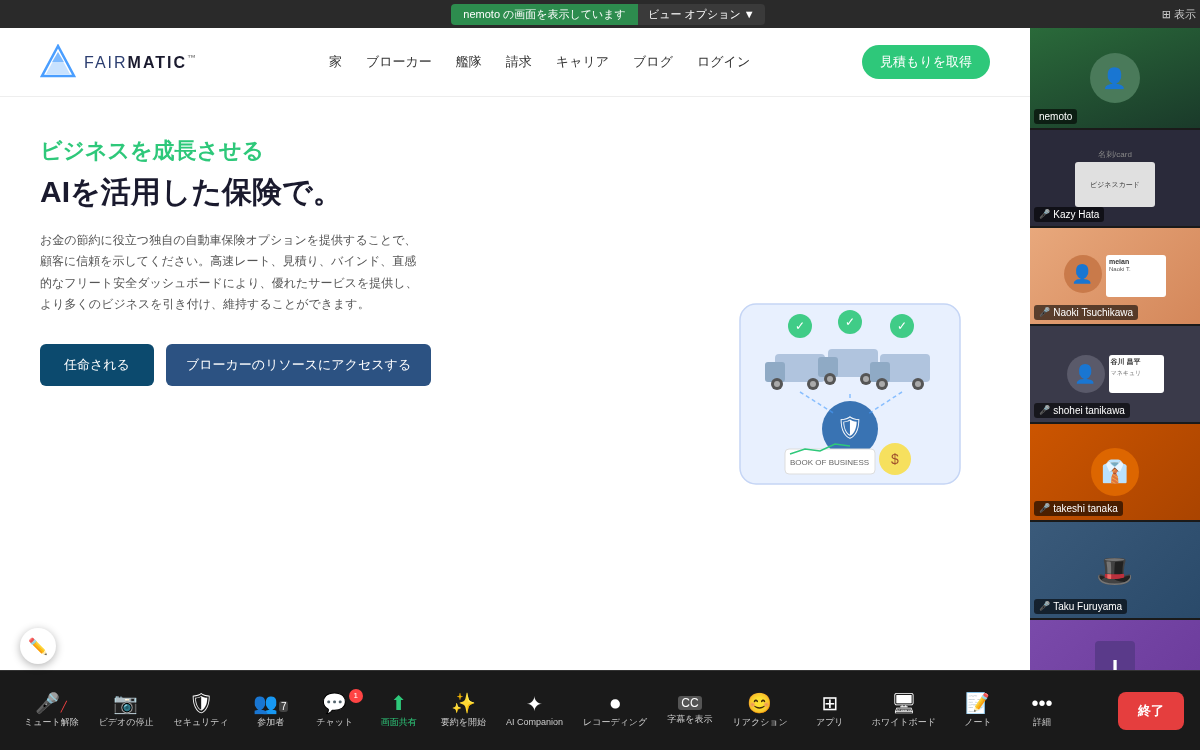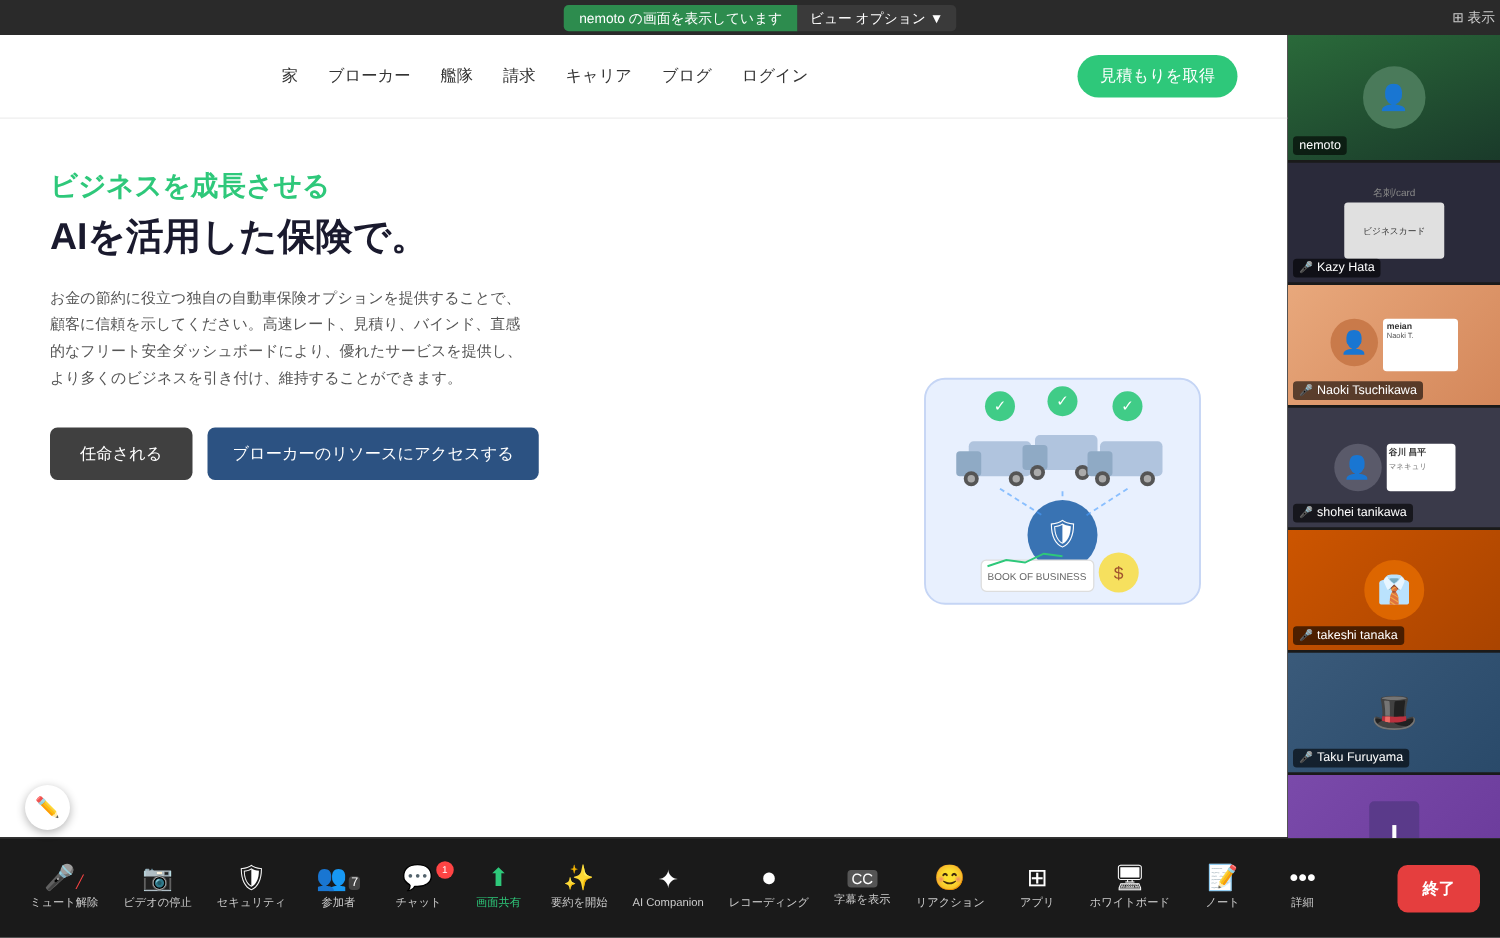--- a/index.html
+++ b/index.html
@@ -156,21 +156,21 @@
       line-height: 1.8;
       margin-bottom: 28px;
       max-width: 380px;
     }
     .hero-buttons {
       display: flex;
       gap: 12px;
       flex-wrap: wrap;
     }
     .btn-primary {
-      background: #404040;
+      background: #0c4a6e;
       color: white;
       border: none;
       padding: 8px 24px;
       border-radius: 6px;
       font-size: 13px;
       cursor: pointer;
       font-weight: 500;
     }
     .btn-secondary {
       background: #2c5282;
@@ -367,20 +367,31 @@
   </div>
 </div>
 
 <div class="main-layout">
 
   <div class="screen-share-area">
 
     <div class="website-mockup">
 
       <div class="site-nav">
+        <div class="site-logo">
+
+          <svg width="36" height="36" viewBox="0 0 36 36">
+            <polygon points="18,2 2,32 34,32" fill="none" stroke="#4a9eff" stroke-width="2.5"></polygon>
+            <polygon points="18,8 6,30 30,30" fill="#4a9eff" opacity="0.3"></polygon>
+            <polygon points="12,18 18,8 24,18" fill="#4a9eff" opacity="0.6"></polygon>
+          </svg>
+          <span>
+            <span style="color:#2c3e70; font-weight:400; font-size:16px; letter-spacing:2px;">FAIR</span><span style="color:#1a1a2e; font-weight:700; font-size:16px; letter-spacing:2px;">MATIC</span><sup style="font-size:9px; color:#888;">™</sup>
+          </span>
+        </div>
         <div class="site-nav-links">
           <a class="nav-link">家</a>
           <a class="nav-link">ブローカー</a>
           <a class="nav-link">艦隊</a>
           <a class="nav-link">請求</a>
           <a class="nav-link">キャリア</a>
           <a class="nav-link">ブログ</a>
           <a class="nav-link">ログイン</a>
         </div>
         <button class="nav-cta">見積もりを取得</button>

